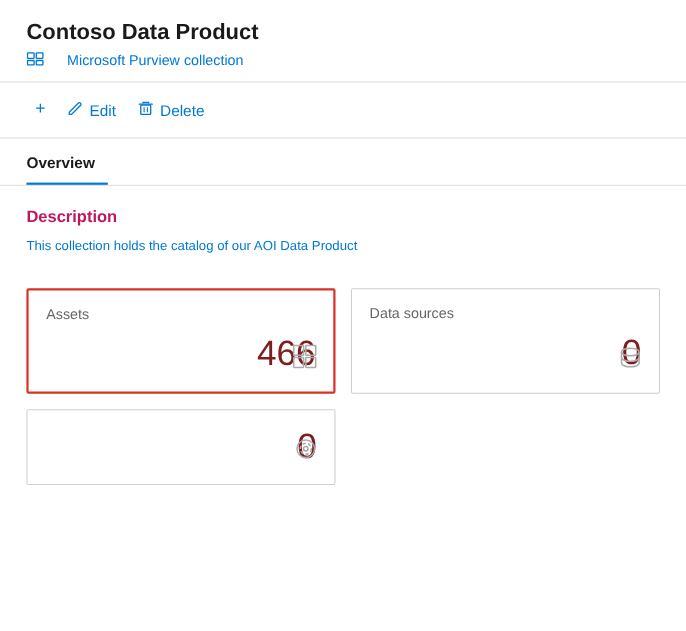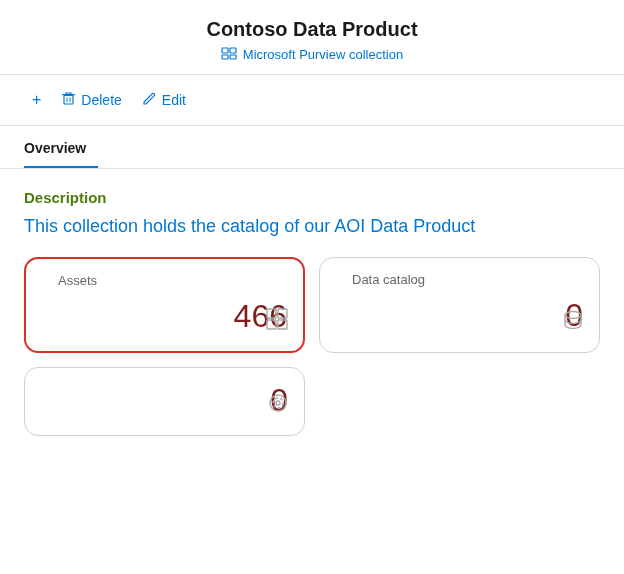--- a/index.html
+++ b/index.html
@@ -12,29 +12,27 @@
     }
     .header {
       padding: 18px 24px 10px 24px;
       border-bottom: 1px solid #e0e0e0;
     }
     .header-title {
       font-size: 20px;
       font-weight: 700;
       color: #1a1a1a;
       margin-bottom: 4px;
-      text-align: center;
     }
     .header-subtitle {
       display: flex;
       align-items: center;
-      gap: 6px;
+      gap: 21px;
       font-size: 13px;
       color: #0078d4;
-      justify-content: center;
     }
     .toolbar {
       display: flex;
       align-items: center;
       gap: 4px;
       padding: 10px 24px;
       border-bottom: 1px solid #e0e0e0;
     }
     .toolbar-btn {
       display: flex;
@@ -68,37 +66,37 @@
       color: #1a1a1a;
       font-weight: 600;
       border-bottom: 2px solid #0078d4;
     }
     .content {
       padding: 20px 24px;
     }
     .section-title {
       font-size: 15px;
       font-weight: 700;
-      color: #4d7c0f;
+      color: #be185d;
       margin-bottom: 10px;
     }
     .description-text {
-      font-size: 18px;
+      font-size: 12px;
       color: #0078d4;
-      margin-bottom: 20px;
+      margin-bottom: 32px;
     }
     .cards-grid {
       display: grid;
       grid-template-columns: 1fr 1fr;
       gap: 14px;
     }
     .card {
       border: 1px solid #d0d0d0;
-      border-radius: 14px;
-      padding: 14px 16px 16px 32px;
+      border-radius: 2px;
+      padding: 14px 16px 16px 16px;
       background: #fff;
       position: relative;
     }
     .card.highlighted {
       border: 2px solid #d93025;
     }
     .card-label {
       font-size: 13px;
       color: #666;
       margin-bottom: 10px;
@@ -135,36 +133,36 @@
   </div>
 </div>
 
 <div class="toolbar">
   <button class="toolbar-btn">
     <span style="font-size:16px; font-weight:300;">+</span>
   </button>
   <button class="toolbar-btn">
     <span>
       <svg width="15" height="15" viewBox="0 0 15 15" fill="none">
+        <path d="M2 11L10.5 2.5a1.5 1.5 0 012 2L4 13H2v-2z" stroke="#0078d4" stroke-width="1.2" fill="none"></path>
+      </svg>
+    </span>
+    <span>Edit</span>
+  </button>
+  <button class="toolbar-btn">
+    <span>
+      <svg width="15" height="15" viewBox="0 0 15 15" fill="none">
         <rect x="1" y="3" width="13" height="1.2" rx="0.5" fill="#0078d4"></rect>
         <path d="M5 3V2h5v1" stroke="#0078d4" stroke-width="1.2" fill="none"></path>
         <rect x="3" y="4.5" width="9" height="8.5" rx="0.5" stroke="#0078d4" stroke-width="1.2" fill="none"></rect>
         <line x1="6" y1="6.5" x2="6" y2="11" stroke="#0078d4" stroke-width="1"></line>
         <line x1="9" y1="6.5" x2="9" y2="11" stroke="#0078d4" stroke-width="1"></line>
       </svg>
     </span>
     <span>Delete</span>
-  </button>
-  <button class="toolbar-btn">
-    <span>
-      <svg width="15" height="15" viewBox="0 0 15 15" fill="none">
-        <path d="M2 11L10.5 2.5a1.5 1.5 0 012 2L4 13H2v-2z" stroke="#0078d4" stroke-width="1.2" fill="none"></path>
-      </svg>
-    </span>
-    <span>Edit</span>
   </button>
 </div>
 
 <div class="tabs">
   <div class="tab active">
     <span>Overview</span>
   </div>
 </div>
 
 <div class="content">
@@ -180,21 +178,21 @@
         <svg width="24" height="24" viewBox="0 0 24 24" fill="none">
           <rect x="2" y="2" width="9" height="9" rx="0.5" stroke="#aaa" stroke-width="1.4" fill="none"></rect>
           <rect x="13" y="2" width="9" height="9" rx="0.5" stroke="#aaa" stroke-width="1.4" fill="none"></rect>
           <rect x="2" y="13" width="9" height="9" rx="0.5" stroke="#aaa" stroke-width="1.4" fill="none"></rect>
           <rect x="13" y="13" width="9" height="9" rx="0.5" stroke="#aaa" stroke-width="1.4" fill="none"></rect>
         </svg>
       </div>
     </div>
 
     <div class="card">
-      <div class="card-label">Data catalog</div>
+      <div class="card-label">Data sources</div>
       <div class="card-value">0</div>
       <div class="card-icon">
         <svg width="24" height="24" viewBox="0 0 24 24" fill="none">
           <ellipse cx="12" cy="7" rx="8" ry="3.5" stroke="#aaa" stroke-width="1.4" fill="none"></ellipse>
           <path d="M4 7v5c0 1.93 3.58 3.5 8 3.5s8-1.57 8-3.5V7" stroke="#aaa" stroke-width="1.4" fill="none"></path>
           <path d="M20 12v5c0 1.93-3.58 3.5-8 3.5s-8-1.57-8-3.5v-5" stroke="#aaa" stroke-width="1.4" fill="none"></path>
         </svg>
       </div>
     </div>
 

